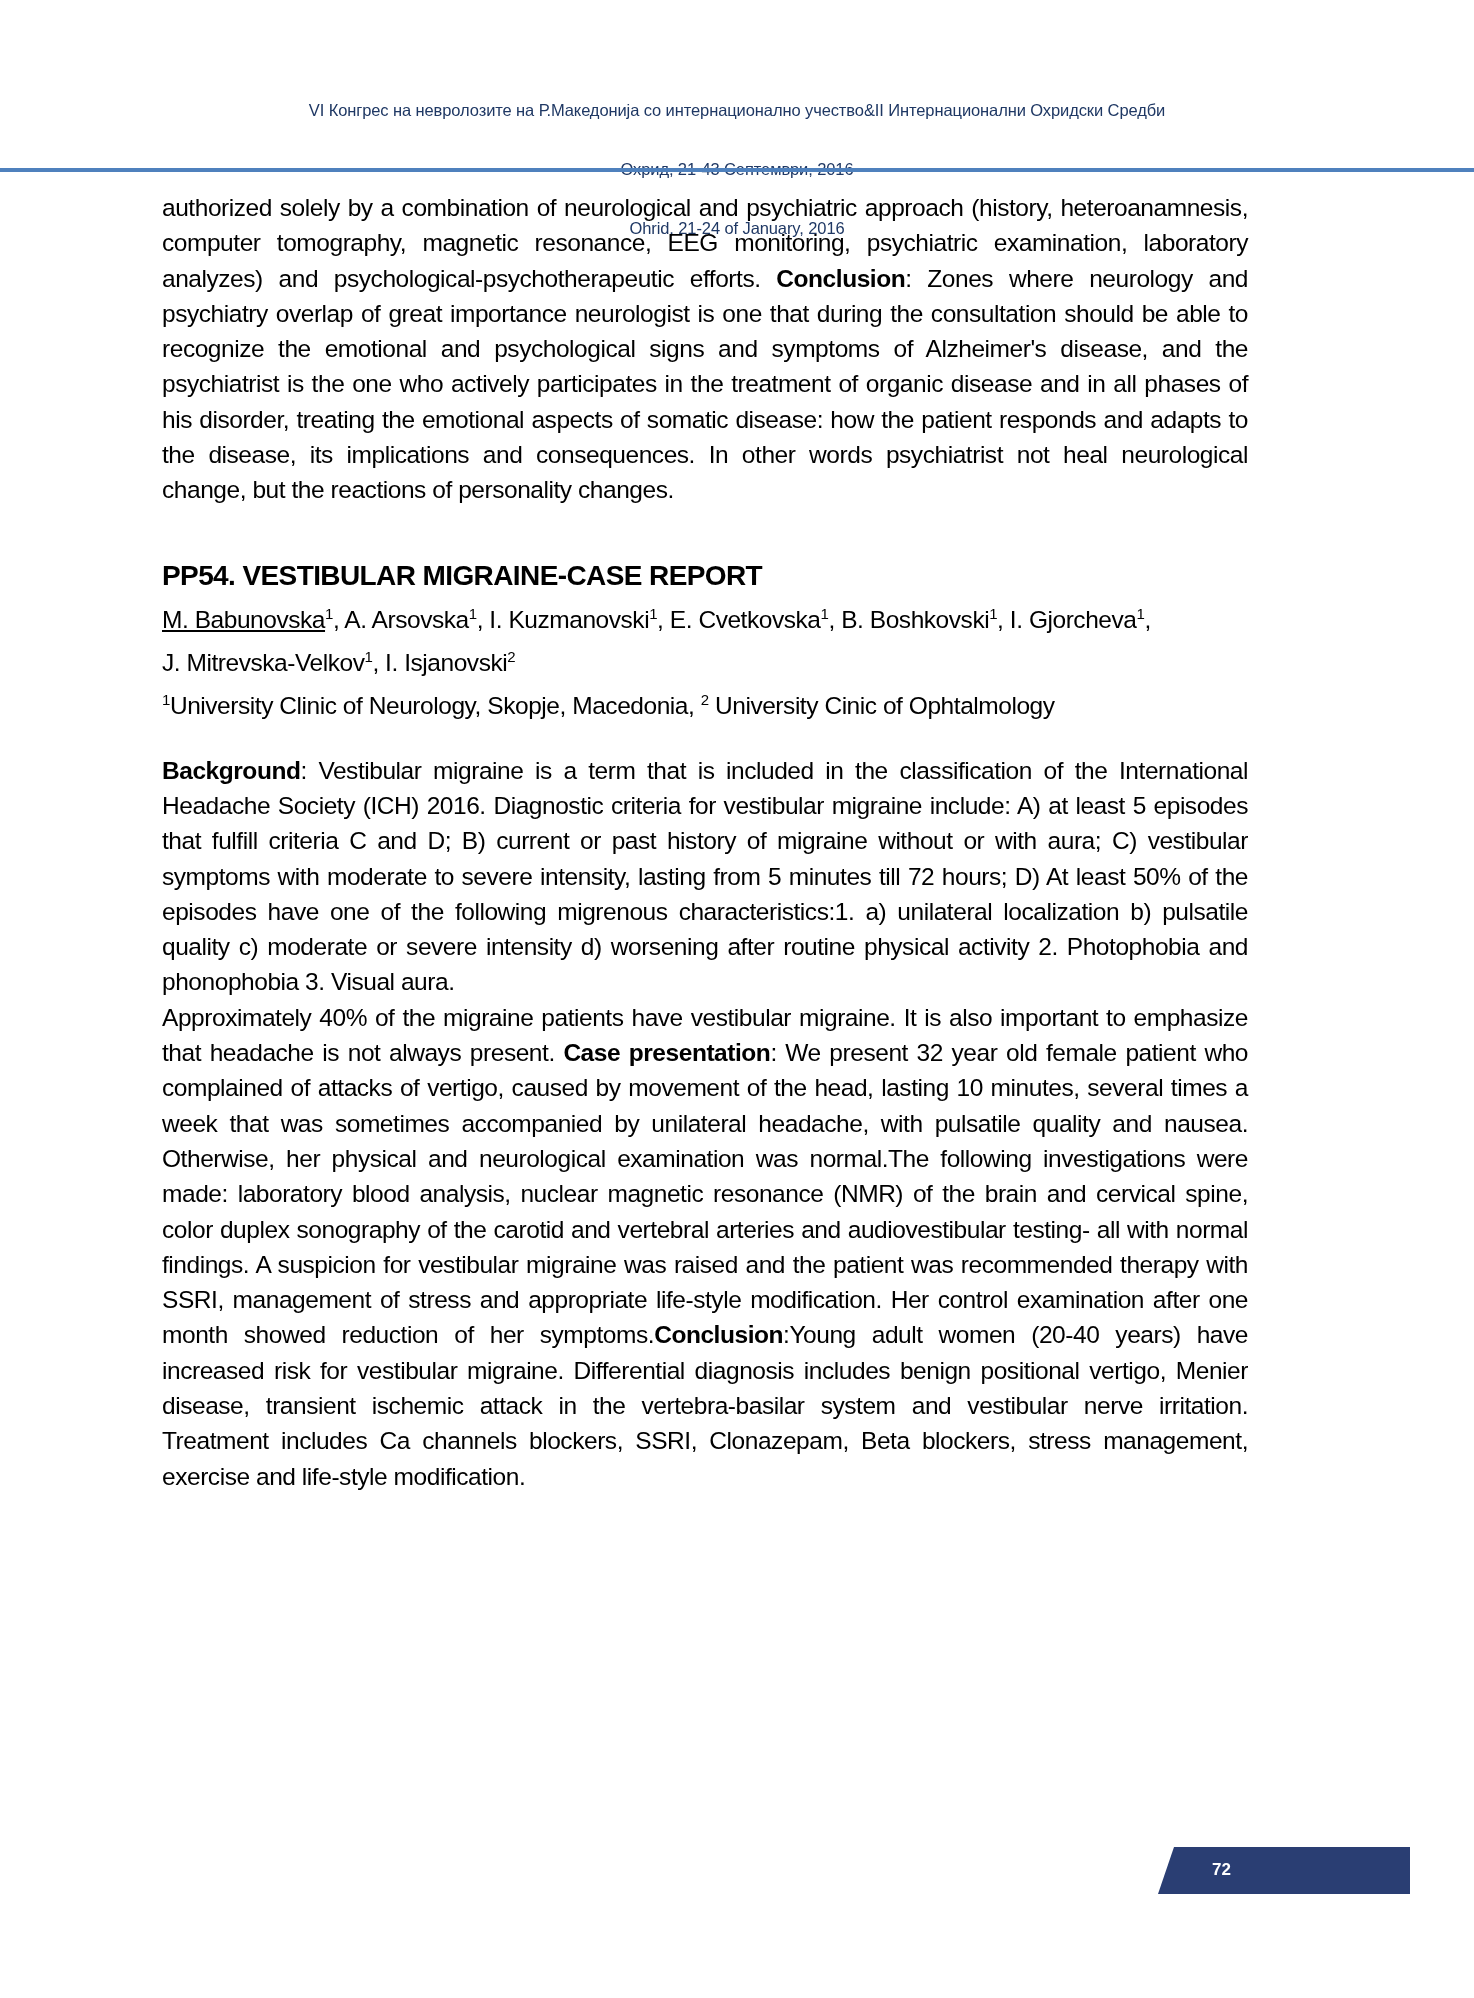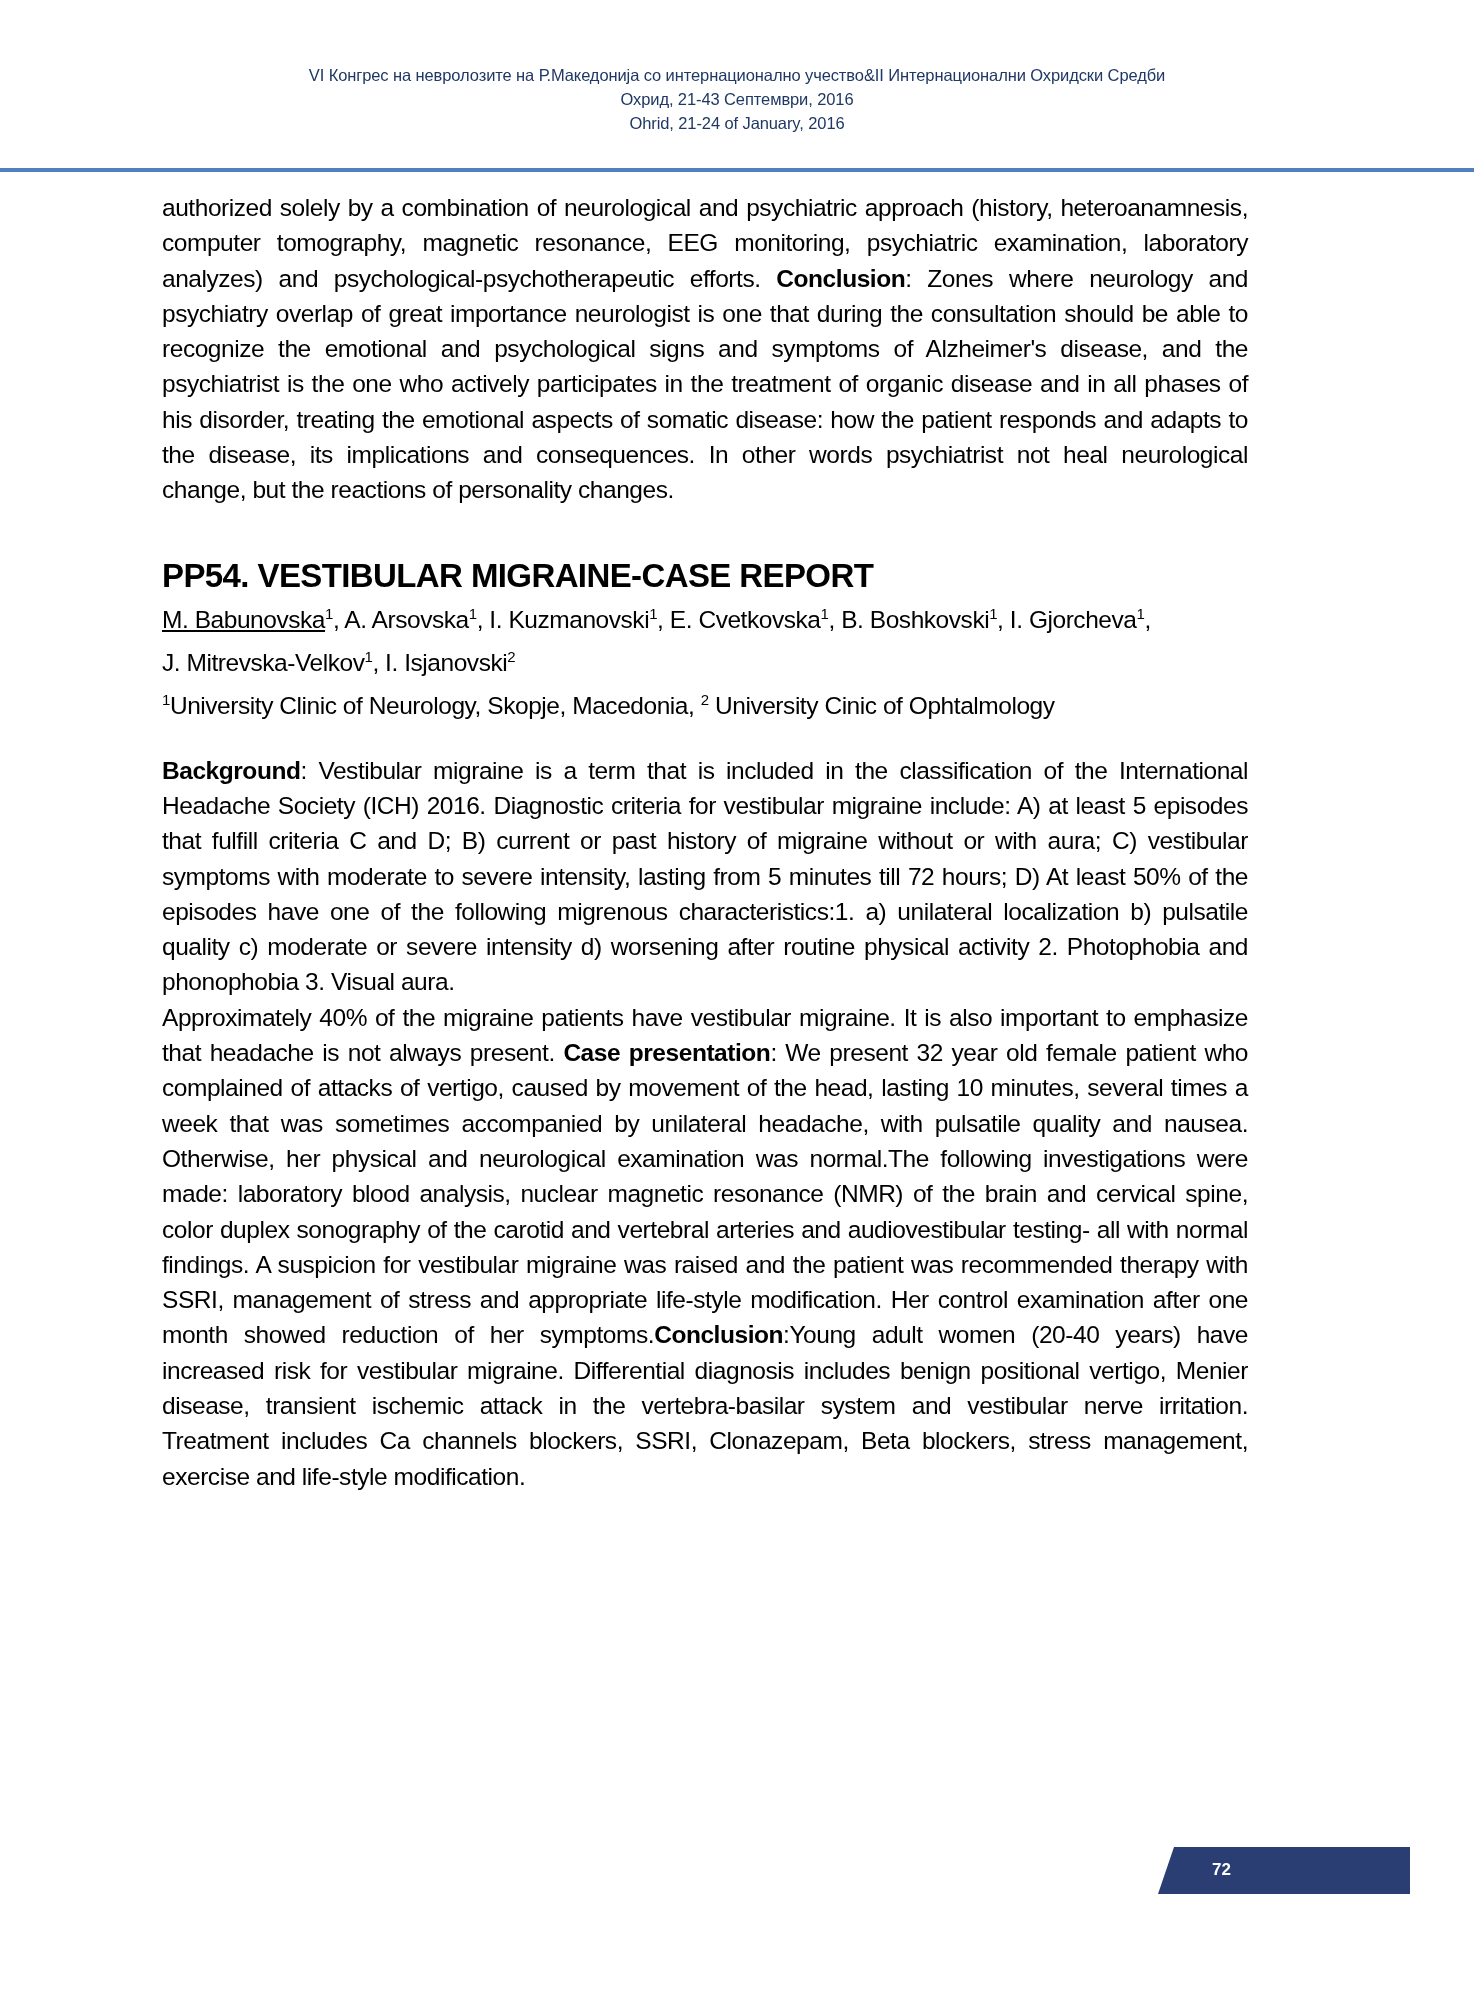--- a/index.html
+++ b/index.html
@@ -19,21 +19,21 @@
       position: absolute;
       left: 0;
       top: 63px;
       width: 1474px;
       text-align: center;
       color: #1f3864;
       font-size: 16.5px;
       line-height: 24px;
       letter-spacing: -0.1px;
     }
-    .page-header div { white-space: nowrap; }
+    .page-header div { white-space: nowrap; margin-top: 35px; }
     .header-rule {
       position: absolute;
       left: 0;
       top: 168px;
       width: 1474px;
       height: 4px;
       background: #4f81bd;
     }
     .content {
       position: absolute;
@@ -46,21 +46,21 @@
       word-spacing: 0px;
     }
     .para {
       text-align: justify;
       margin: 0;
     }
     .para b { font-weight: bold; }
     .heading {
       margin-top: 48px;
       font-weight: bold;
-      font-size: 33px;
+      font-size: 28px;
       line-height: 40px;
       letter-spacing: -0.6px;
     }
     .authors {
       line-height: 43px;
       margin-top: 2px;
       letter-spacing: -0.45px;
     }
     .authors .presenting { text-decoration: underline; }
     .authors sup, .affil sup {

